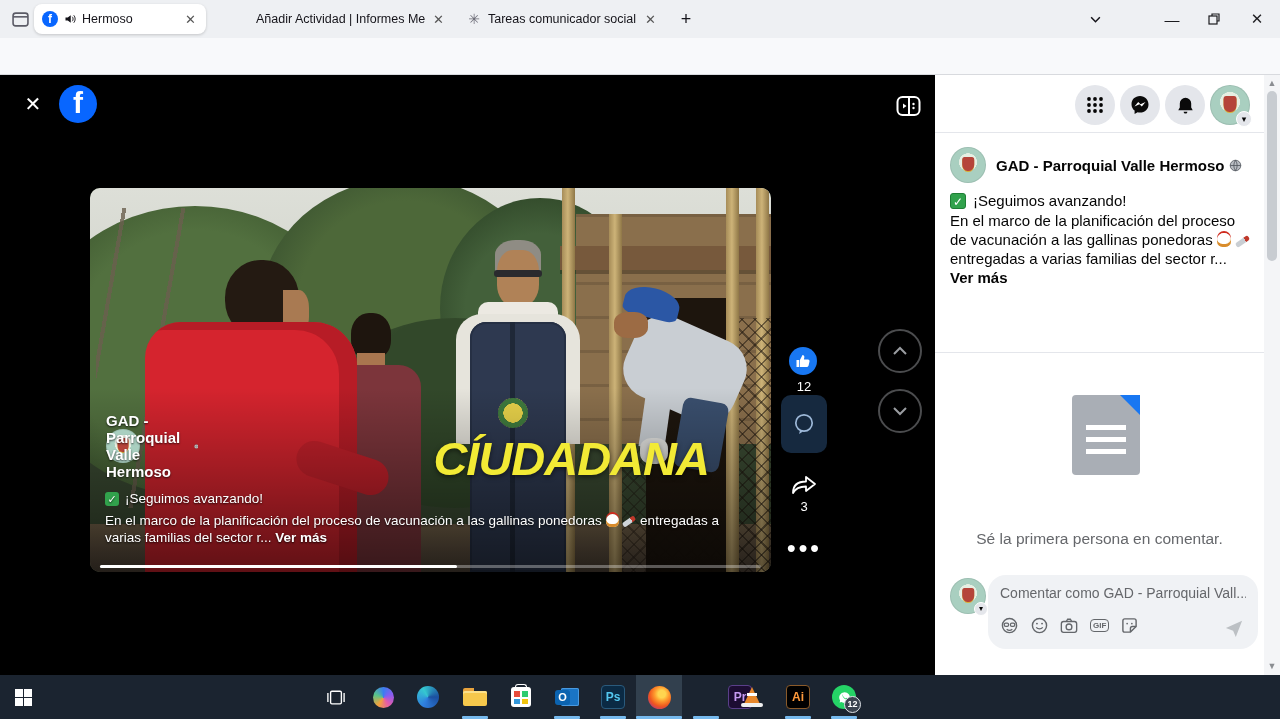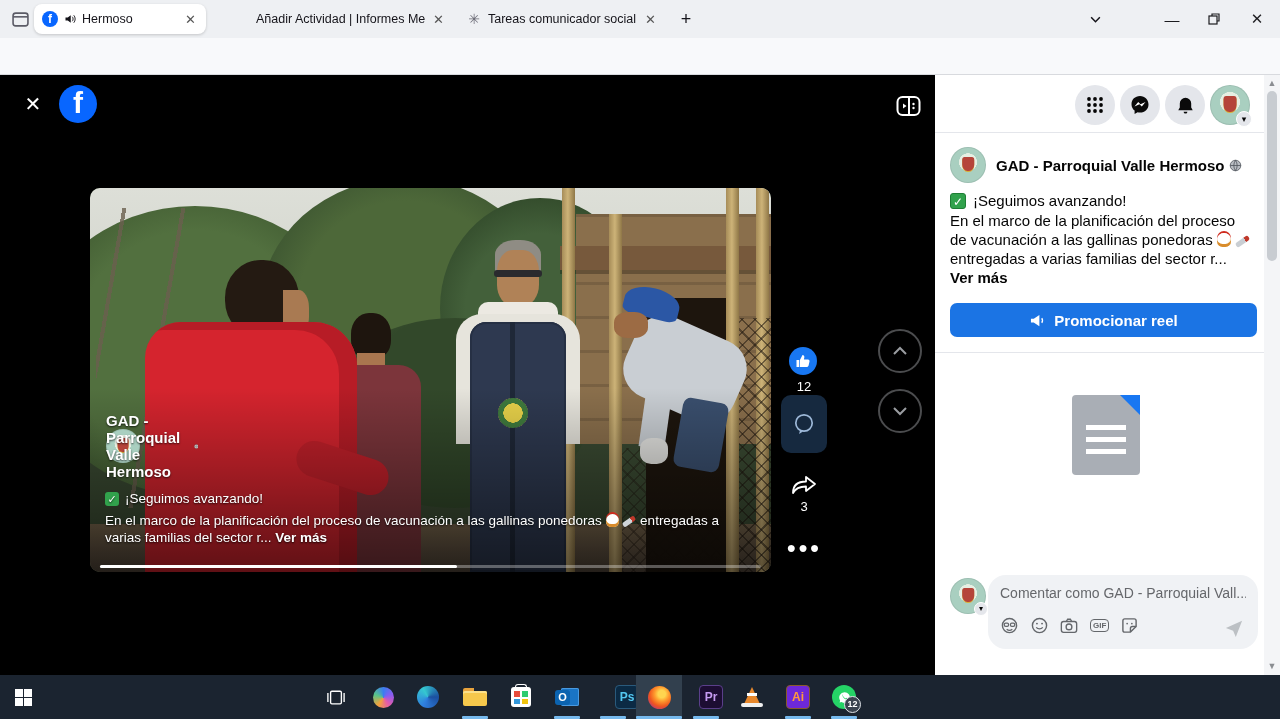--- a/index.html
+++ b/index.html
@@ -281,20 +281,21 @@
         <div class="person" style="left:478px;top:100px;width:160px;height:185px;">
           <div style="left:58px;top:38px;width:118px;height:86px;background:#c9ced3;border-radius:30px;transform:rotate(24deg);"></div>
           <div style="left:56px;top:0;width:56px;height:30px;background:#2b57a5;border-radius:50% 50% 20% 20%;transform:rotate(14deg);"></div>
           <div style="left:46px;top:24px;width:34px;height:26px;background:#9c6b44;border-radius:40%;"></div>
           <div style="left:74px;top:108px;width:26px;height:52px;background:#c9ced3;transform:rotate(8deg);"></div>
           <div style="left:72px;top:150px;width:28px;height:26px;background:#e3e3e0;border-radius:40%;"></div>
           <div style="left:110px;top:112px;width:46px;height:70px;background:#3a4f6e;border-radius:8px;transform:rotate(10deg);"></div>
         </div>
 
         <div class="vid-grad"></div>
+        <div class="vid-title2">CÍUDADANA</div>
 
         <div class="vid-pagerow">
           <div class="avatar" style="width:34px;height:34px;"></div>
           <div class="vid-pagename">
             <span>GAD - Parroquial Valle Hermoso</span>
             <svg width="13" height="13" viewBox="0 0 16 16">
                 <circle cx="8" cy="8" r="6.5" fill="#e8e8e8"></circle>
                 <path d="M8 1.5a12 12 0 0 1 0 13M8 1.5a12 12 0 0 0 0 13M1.5 8h13" stroke="#444" stroke-width="1" fill="none"></path>
                 <circle cx="8" cy="8" r="6.5" fill="none" stroke="#444" stroke-width="1"></circle>
               </svg>
@@ -404,36 +405,30 @@
     </div>
 
     <div class="sb-caption">
       <span>En el marco de la planificación del proceso de vacunación a las gallinas ponedoras</span>
       <span style="display:inline-block;width:14px;height:14px;border-radius:50% 50% 40% 40%;background:radial-gradient(circle at 35% 30%,#fff 0 55%,#e8c87c 100%);box-shadow:inset 0 -3px 0 #d98c2b, 0 -2px 0 0 #cf2b1e;vertical-align:-2px;"></span>
       <span style="display:inline-block;width:15px;height:5px;border-radius:2px;background:linear-gradient(90deg,#c9ced3 0 70%,#c0392b 70%);transform:rotate(-35deg);vertical-align:1px;"></span>
       <span>entregadas a varias familias del sector r...</span>
       <b>Ver más</b>
     </div>
 
-    <div class="promote-btn">
-      <svg width="17" height="15" viewBox="0 0 18 16">
-          <path d="M2 6v4h3l6 4V2L5 6z" fill="#fff"></path>
-          <path d="M13.5 5.5c1 1.2 1 3.8 0 5" stroke="#fff" stroke-width="1.6" fill="none"></path>
-        </svg>
-      <span>Promocionar reel</span>
-    </div>
 
     <div class="sb-divider"></div>
 
     <div class="doc-icon">
       <div class="doc-fold2"></div>
       <div class="doc-line" style="top:30px;"></div>
       <div class="doc-line" style="top:42px;"></div>
       <div class="doc-line" style="top:54px;"></div>
     </div>
+    <div class="empty-sub">Sé la primera persona en comentar.</div>
 
     <div class="composer-av">
       <div class="avatar" style="width:36px;height:36px;"></div>
       <div class="hdr-chevron" style="width:14px;height:14px;font-size:8px;line-height:12px;">▾</div>
     </div>
     <div class="composer">
       <div class="composer-ph">Comentar como GAD - Parroquial Vall...</div>
       <div class="composer-icons">
         <svg width="19" height="17" viewBox="0 0 20 18">
             <circle cx="10" cy="9" r="7.5" fill="none" stroke="#64676b" stroke-width="1.5"></circle>
@@ -510,38 +505,38 @@
         <div class="abs" style="left:3px;top:12px;width:6px;height:5px;background:#3498db;"></div>
         <div class="abs" style="left:11px;top:12px;width:6px;height:5px;background:#f1c40f;"></div>
       </div>
     </div>
     <div class="tb-cell" style="left:544px;">
       <div style="position:relative;width:24px;height:22px;">
         <div class="abs" style="left:6px;top:2px;width:18px;height:18px;background:#1a74c4;border-radius:2px;box-shadow:inset 0 0 0 1px #4a9ae0;"></div>
         <div class="abs" style="left:0;top:4px;width:15px;height:15px;background:#0b63b0;border-radius:3px;color:#fff;font-weight:bold;font-size:11px;text-align:center;line-height:15px;">O</div>
       </div>
     </div>
-    <div class="tb-cell" style="left:604px;">
+    <div class="tb-cell" style="left:590px;">
       <div class="appsq" style="background:#0b2a44;color:#53c7f0;border:1px solid #2a5a7c;">Ps</div>
     </div>
     <div class="tb-cell tb-active" style="left:636px;">
       <div style="width:23px;height:23px;border-radius:50%;background:radial-gradient(circle at 60% 35%,#ffd54f 0 18%,#ff9c2e 35%,#f0571e 60%,#b5347c 85%,#7a2a8c 100%);"></div>
     </div>
-    <div class="tb-cell" style="left:688px;">
+    <div class="tb-cell" style="left:717px;">
       <div class="appsq" style="background:#1d0d33;color:#c79bf2;border:1px solid #5a3f8a;">Pr</div>
     </div>
     <div class="tb-cell" style="left:729px;">
       <div style="position:relative;width:22px;height:20px;">
         <div class="abs" style="left:3px;top:0;width:0;height:0;border-left:8px solid transparent;border-right:8px solid transparent;border-bottom:17px solid #e8882c;"></div>
         <div class="abs" style="left:6px;top:6px;width:10px;height:3px;background:#fff;"></div>
         <div class="abs" style="left:0;top:16px;width:22px;height:4px;background:#f0f0f0;border-radius:2px;"></div>
       </div>
     </div>
     <div class="tb-cell" style="left:775px;">
-      <div class="appsq" style="background:#6d28d9;color:#ff9a3c;border:1px solid #8a5a2a;">Ai</div>
+      <div class="appsq" style="background:#000000;color:#ff9a3c;border:1px solid #8a5a2a;">Ai</div>
     </div>
     <div class="tb-cell" style="left:821px;">
       <div style="position:relative;width:24px;height:24px;">
         <div style="width:24px;height:24px;border-radius:50%;background:#25d366;display:flex;align-items:center;justify-content:center;">
           <svg width="13" height="13" viewBox="0 0 16 16">
               <path d="M8 1.5A6.5 6.5 0 0 0 2.6 11.6L2 14l2.5-.6A6.5 6.5 0 1 0 8 1.5z" fill="#fff"></path>
               <path d="M5.8 5.2c.6 1.9 2 3.3 4 4l1-1 1.4 1.2-1 1.2c-2.8-.2-5.6-3-5.9-5.8l1-.9z" fill="#25d366"></path>
             </svg>
         </div>
         <div class="badge" style="right:-5px;bottom:-4px;width:17px;height:17px;background:#3b4450;border:1.5px solid #dfe3e8;font-size:9px;line-height:14px;">12</div>

